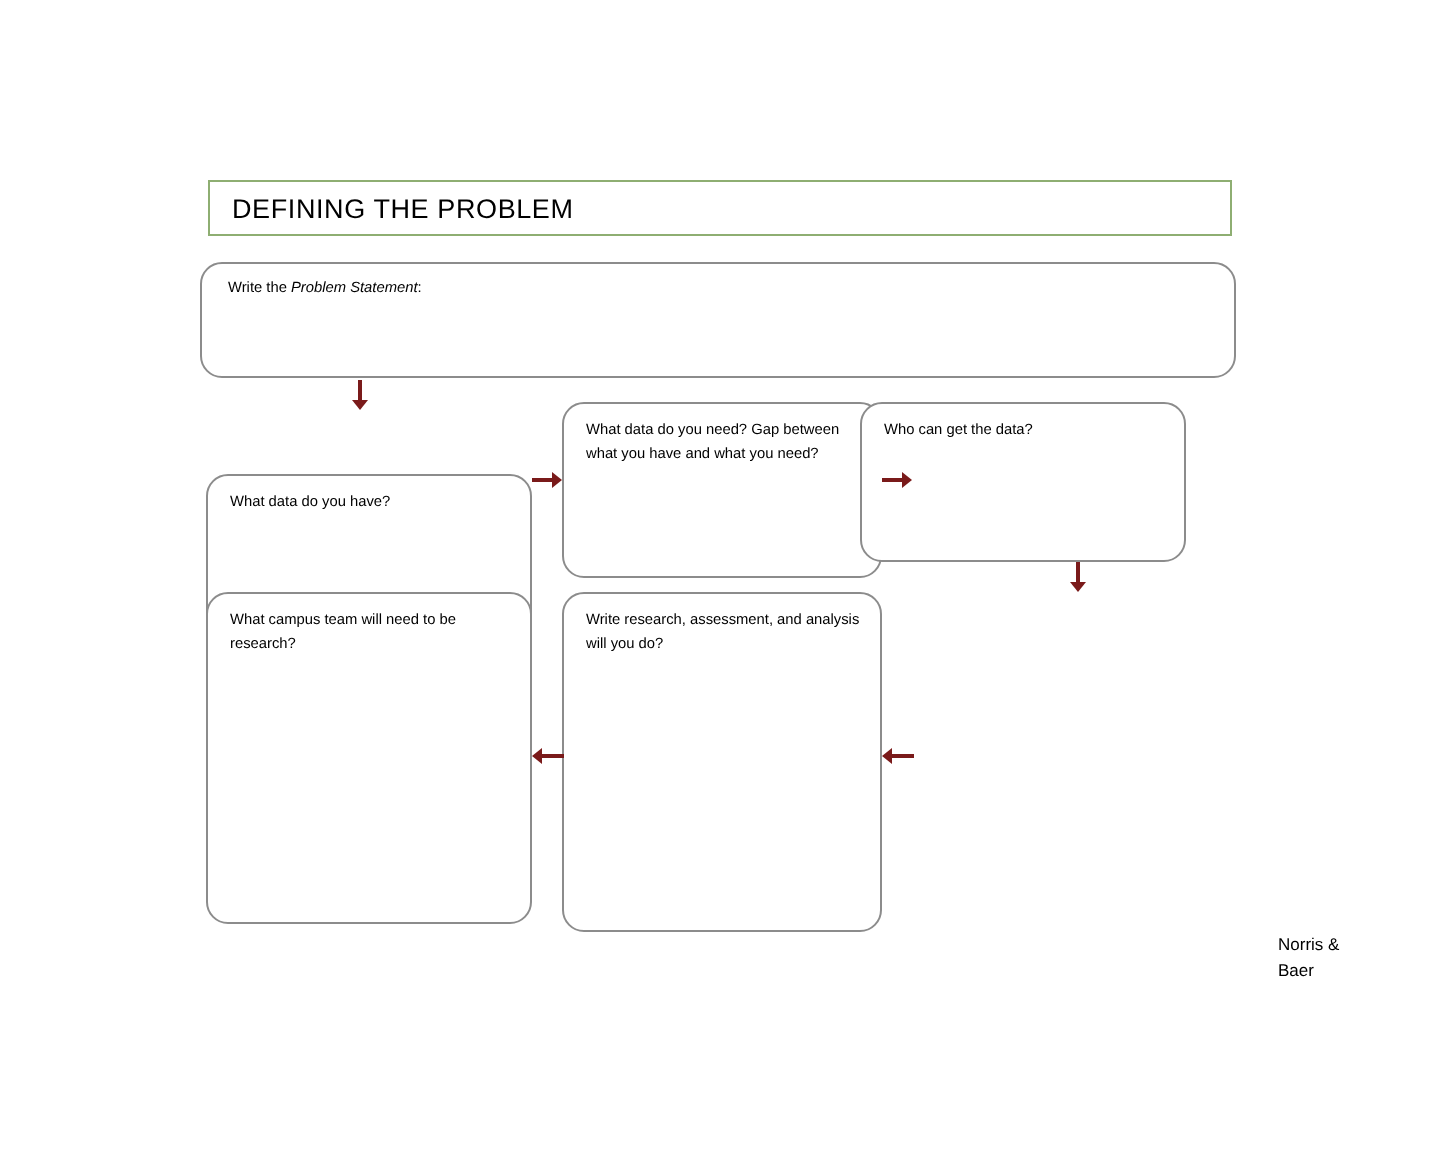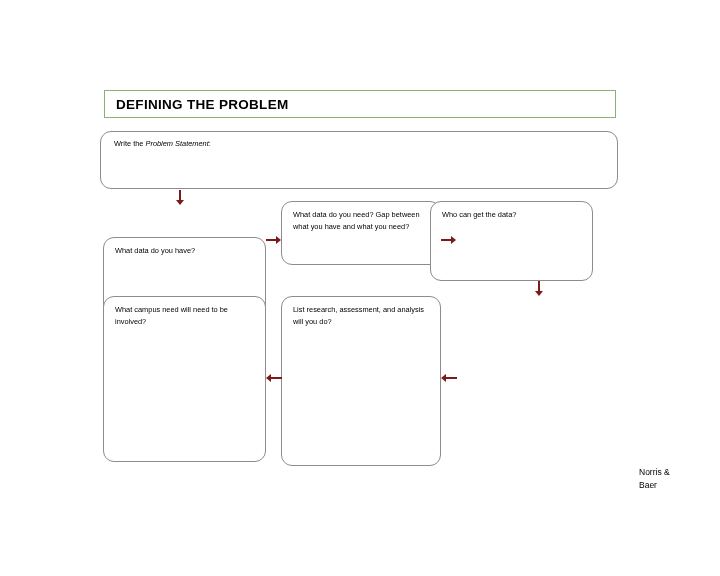--- a/index.html
+++ b/index.html
@@ -29,21 +29,21 @@
     height: 28px;
     border: 1.5px solid #8EAE72;
     background: #ffffff;
     box-sizing: border-box;
     display: flex;
     align-items: center;
     padding-left: 11px;
   }
   .title-box .title-text {
     font-size: 13.5px;
-    font-weight: bold;
+    font-weight: normal;
     letter-spacing: 0.3px;
     color: #000000;
     white-space: nowrap;
   }
 
   
   .rbox {
     position: absolute;
     border: 1.6px solid #8C8C8C;
     border-radius: 11px;
@@ -70,21 +70,21 @@
     width: 518px;
     height: 58px;
   }
   #problem-statement-box .bx-text {
     left: 13px;
     top: 6px;
   }
 
   
   #box-data-have     { left: 103px; top: 201px; width: 163px; height: 80px; margin-top: 36px; }
-  #box-data-need     { left: 281px; top: 201px; width: 160px; height: 64px; }
+  #box-data-need     { left: 281px; top: 201px; width: 160px; height: 88px; }
   #box-who-get       { left: 430px; top: 201px; width: 163px; height: 80px; }
 
   
   #box-campus-team   { left: 103px; top: 296px; width: 163px; height: 166px; }
   #box-research      { left: 281px; top: 296px; width: 160px; height: 170px; }
   #box-criteria      { left: 457px; top: 296px; width: 163px; height: 166px; }
 
   
   .arrow {
     position: absolute;
@@ -178,26 +178,26 @@
 
   <div class="rbox" id="box-data-need">
     <div class="bx-text">What data do you need? Gap between what you have and what you need?</div>
   </div>
 
   <div class="rbox" id="box-who-get">
     <div class="bx-text">Who can get the data?</div>
   </div>
 
   <div class="rbox" id="box-campus-team">
-    <div class="bx-text">What campus need will need to be involved?</div>
+    <div class="bx-text">What campus team will need to be research?</div>
 
   </div>
 
   <div class="rbox" id="box-research">
-    <div class="bx-text">List research, assessment, and analysis will you do?</div>
+    <div class="bx-text">Write research, assessment, and analysis will you do?</div>
 
   </div>
 
 
   <div class="arrow down" id="arrow-ps-to-have">
     <div class="shaft"></div>
     <div class="head"></div>
   </div>
 
   <div class="arrow right" id="arrow-have-to-need">

